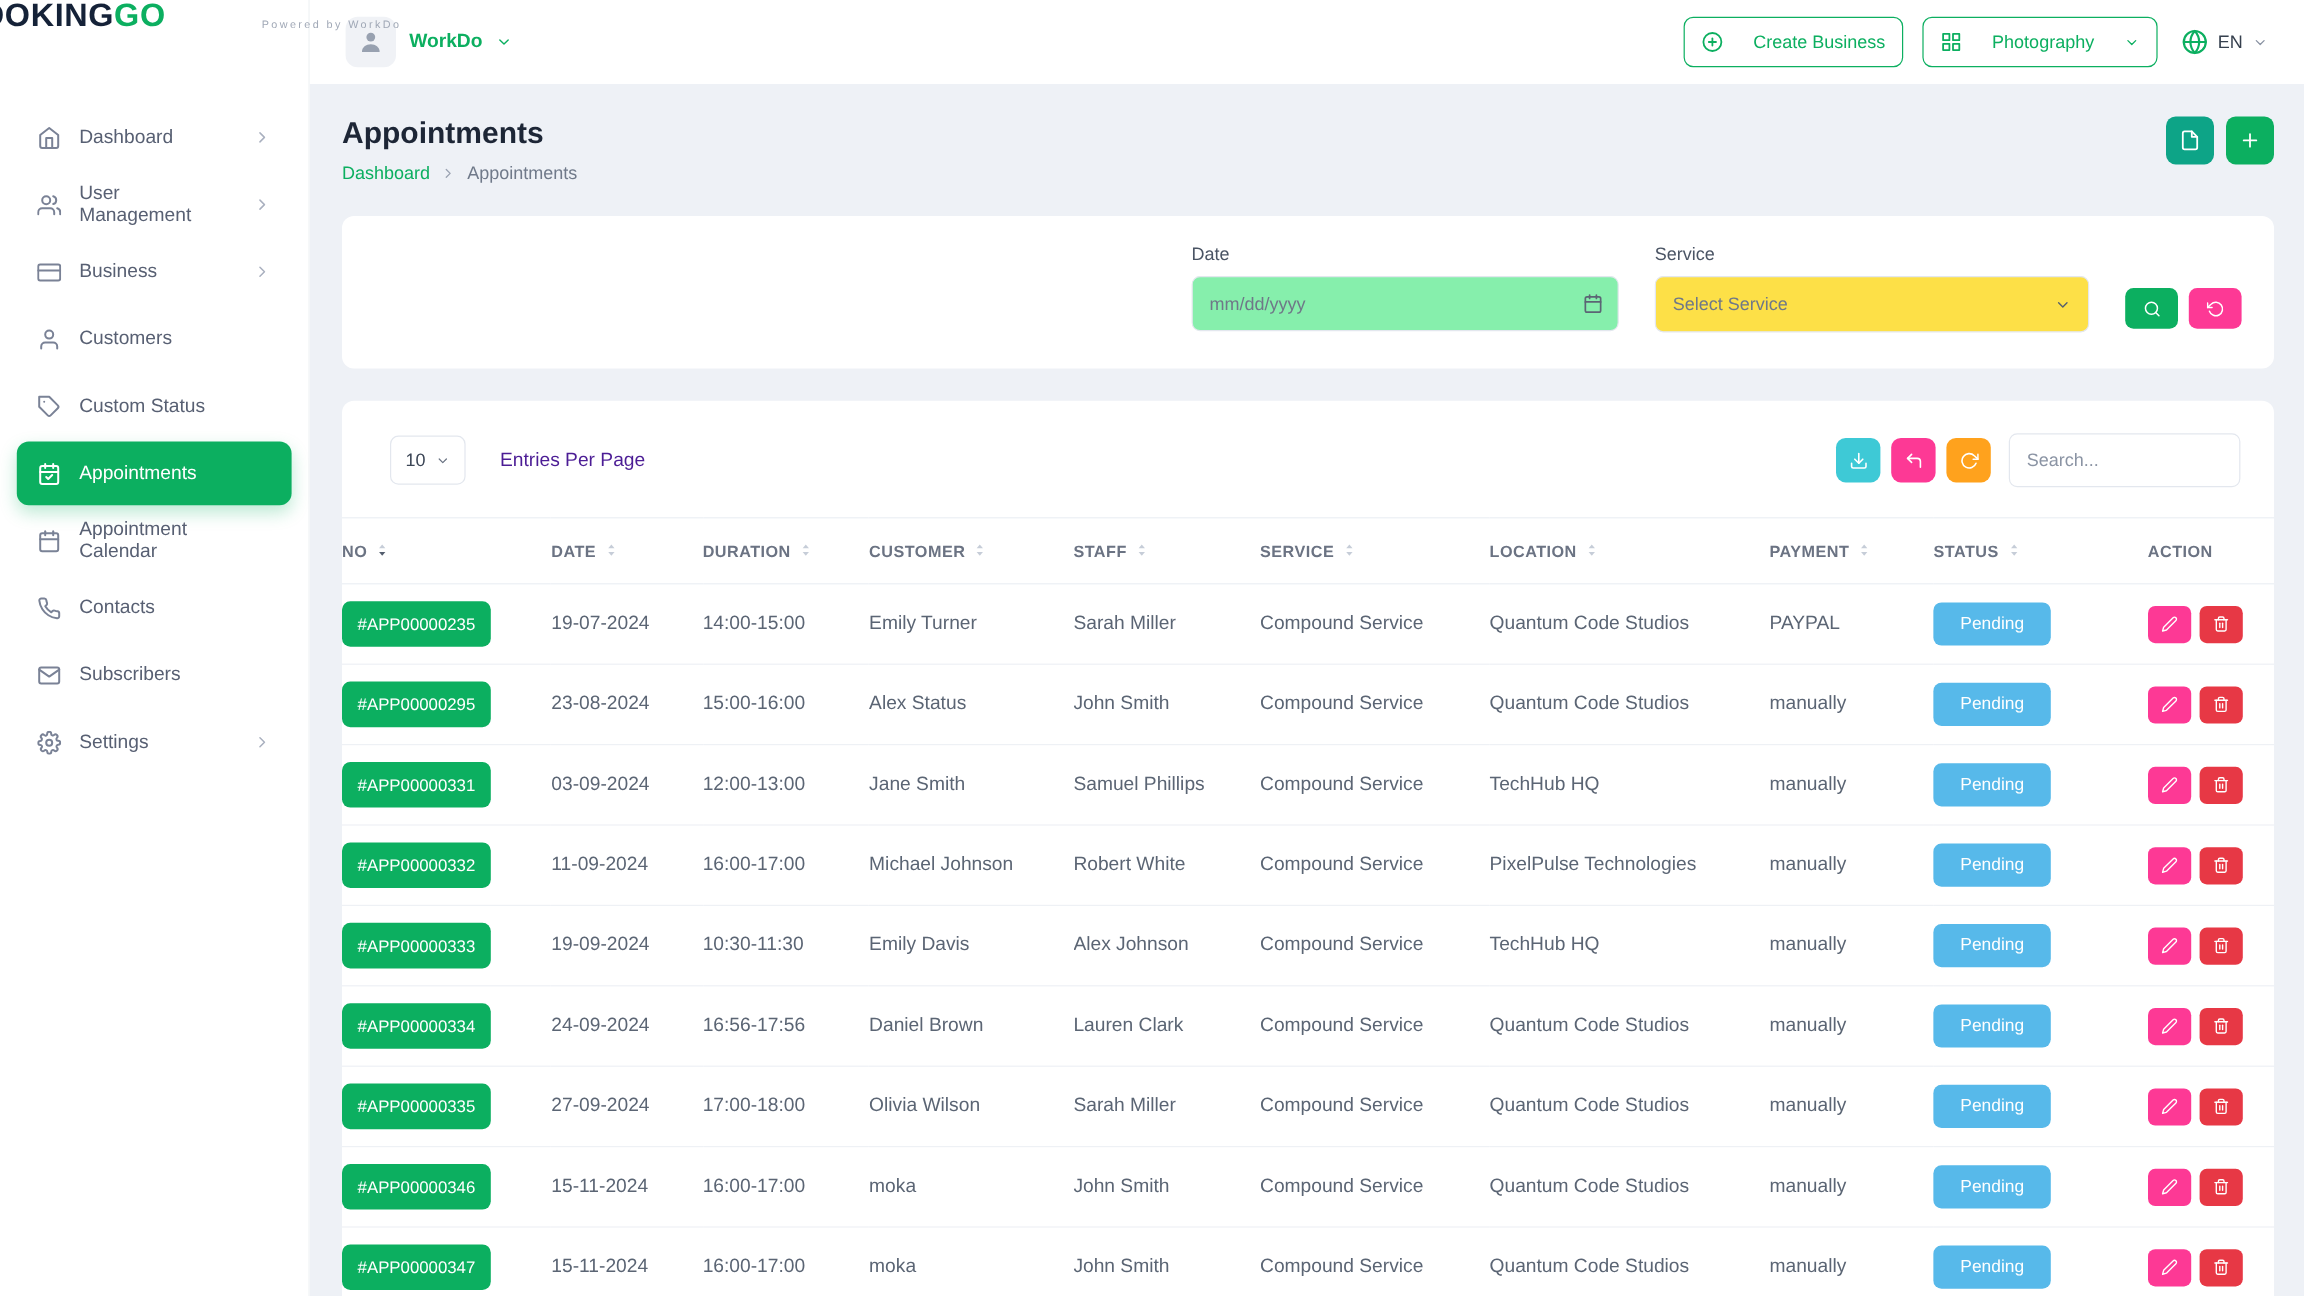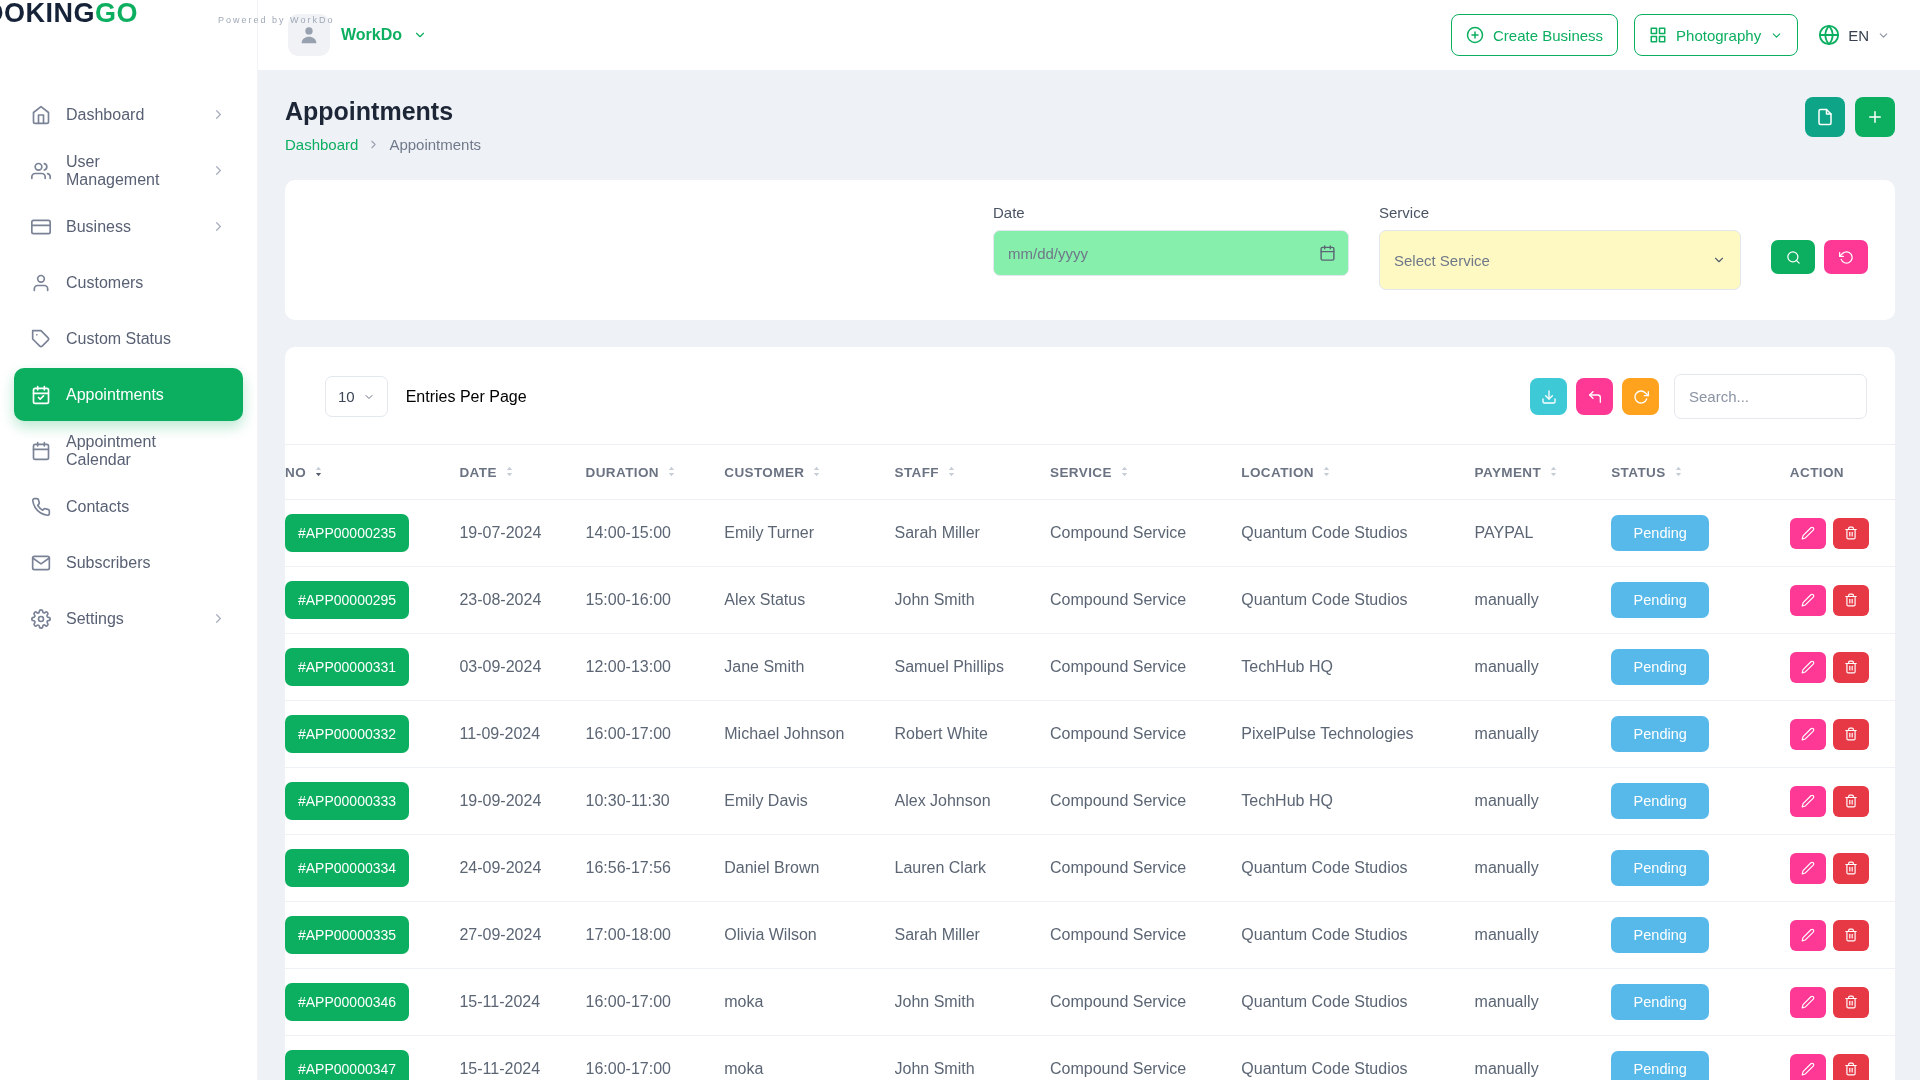--- a/index.html
+++ b/index.html
@@ -29,21 +29,21 @@
   
   .shell{margin-left:258px}
   .topbar{height:70px;background:#fff;display:flex;align-items:center;padding:0 26px 0 30px}
   .workspace{display:flex;align-items:center;gap:11px;cursor:pointer}
   .avatar{width:42px;height:42px;border-radius:10px;background:#f0f2f6;color:#98a1b0;display:flex;align-items:center;justify-content:center}
   .avatar .ic{width:22px;height:22px}
   .workspace-label{color:var(--primary);font-weight:bold;font-size:16px}
   .caret{width:14px;height:14px}
   .workspace .caret{color:var(--primary)}
   .topbar-right{margin-left:auto;display:flex;align-items:center;gap:16px}
-  .btn-outline{display:flex;align-items:center;gap:9px;padding:0 14px;height:42px;border:1px solid var(--primary);border-radius:8px;background:#fff;color:var(--primary);font-size:15px;font-weight:500;cursor:pointer}
+  .btn-outline{display:flex;align-items:center;gap:25px;padding:0 14px;height:42px;border:1px solid var(--primary);border-radius:8px;background:#fff;color:var(--primary);font-size:15px;font-weight:500;cursor:pointer}
   .btn-outline .ic{width:18px;height:18px}
   .btn-outline .caret{color:var(--primary);width:13px;height:13px}
   .lang{display:flex;align-items:center;gap:8px;cursor:pointer;padding:0 4px}
   .lang .globe{width:22px;height:22px;color:var(--primary)}
   .lang-label{font-size:15px;color:#36404e;font-weight:500}
   .lang .caret{color:#8a93a3;width:13px;height:13px}
 
   
   .main{padding:27px 25px 0 27px}
   .title-row{display:flex;align-items:flex-start}
@@ -60,34 +60,34 @@
 
   .card{background:#fff;border-radius:10px}
 
   
   .filter-card{margin-top:27px;padding:24px 27px 30px;display:flex;justify-content:flex-end;gap:30px}
   .field label{display:block;font-size:15px;color:#4a5464;margin-bottom:9px}
   .date-wrap{position:relative;width:356px}
   .text-control{width:100%;height:46px;border:1px solid #e3e7ee;border-radius:7px;padding:0 40px 0 14px;font-size:15px;color:#444;outline:none;background:#86efac}
   .text-control::placeholder{color:#6f7888}
   .cal-ic{position:absolute;right:13px;top:50%;transform:translateY(-50%);width:17px;height:17px;color:#5b6574}
-  .select-control{width:362px;height:60px;border:1px solid #e3e7ee;border-radius:7px;display:flex;align-items:center;justify-content:space-between;padding:0 14px;font-size:15px;color:#6f7888;cursor:pointer;background:#fef9c3}
+  .select-control{width:362px;height:47px;border:1px solid #e3e7ee;border-radius:7px;display:flex;align-items:center;justify-content:space-between;padding:0 14px;font-size:15px;color:#6f7888;cursor:pointer;background:#fde047}
   .select-control .caret{color:#55606f}
   .filter-btns{display:flex;gap:9px;margin-top:36px}
   .sm-btn{width:44px;height:34px;border:none;border-radius:7px;display:flex;align-items:center;justify-content:center;color:#fff;cursor:pointer}
   .sm-btn .ic{width:15px;height:15px}
   .btn-search{background:var(--primary)}
   .btn-reset{background:var(--pink)}
 
   
   .table-card{margin-top:27px;padding:27px 0 0}
   .controls{display:flex;align-items:center;padding:0 28px 0 40px}
   .entries{display:flex;align-items:center;gap:8px;height:41px;border:1px solid #e3e7ee;border-radius:7px;padding:0 12px;font-size:15px;color:#3c4656;cursor:pointer;background:#fff}
   .entries .caret{width:12px;height:12px;color:#6a7383}
-  .entries-label{margin-left:18px;font-size:16px;color:#000000}
+  .entries-label{margin-left:29px;font-size:16px;color:#4c1d95}
   .controls-right{margin-left:auto;display:flex;align-items:center;gap:9px}
   .mini-btn{width:37px;height:37px;border:none;border-radius:8px;display:flex;align-items:center;justify-content:center;color:#fff;cursor:pointer}
   .mini-btn .ic{width:16px;height:16px}
   .btn-download{background:var(--teal)}
   .btn-undo{background:var(--pink)}
   .btn-refresh{background:var(--orange)}
   .search-input{width:193px;height:45px;margin-left:6px;border:1px solid #e3e7ee;border-radius:7px;padding:0 14px;font-size:15px;color:#444;outline:none}
   .search-input::placeholder{color:#8b94a4}
 
   .data-table{width:100%;border-collapse:collapse;table-layout:fixed;margin-top:25px}

